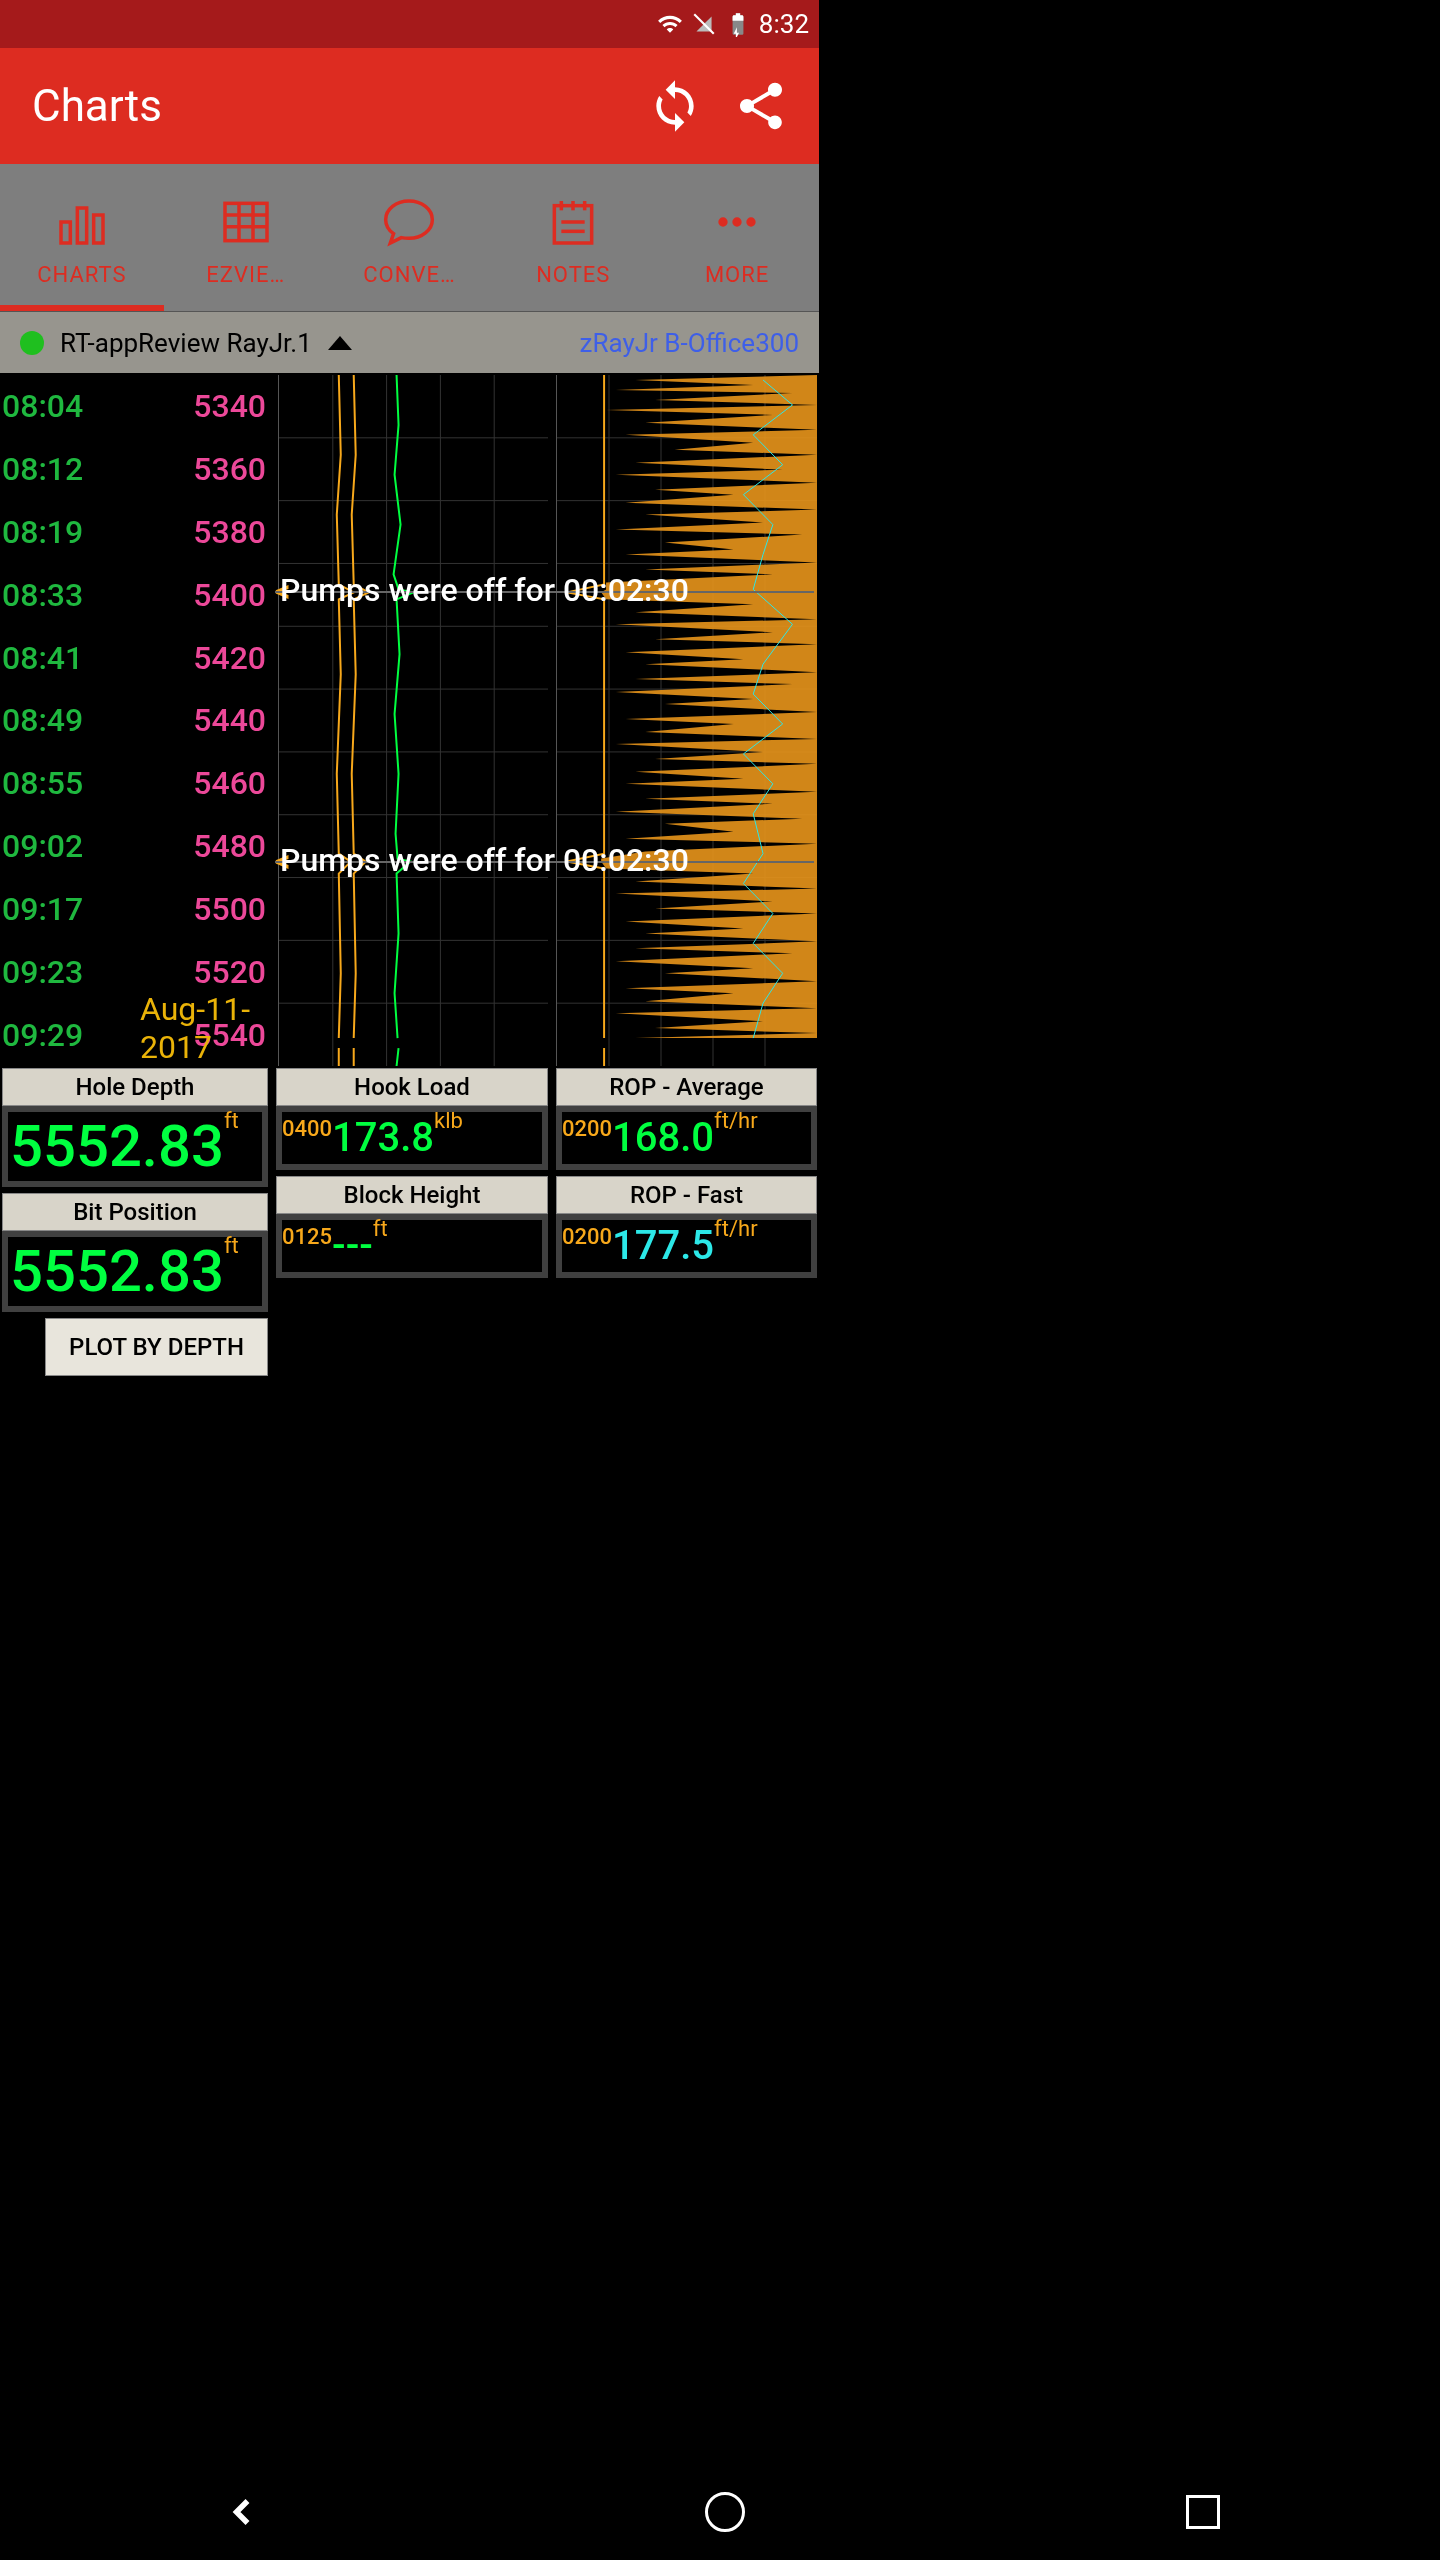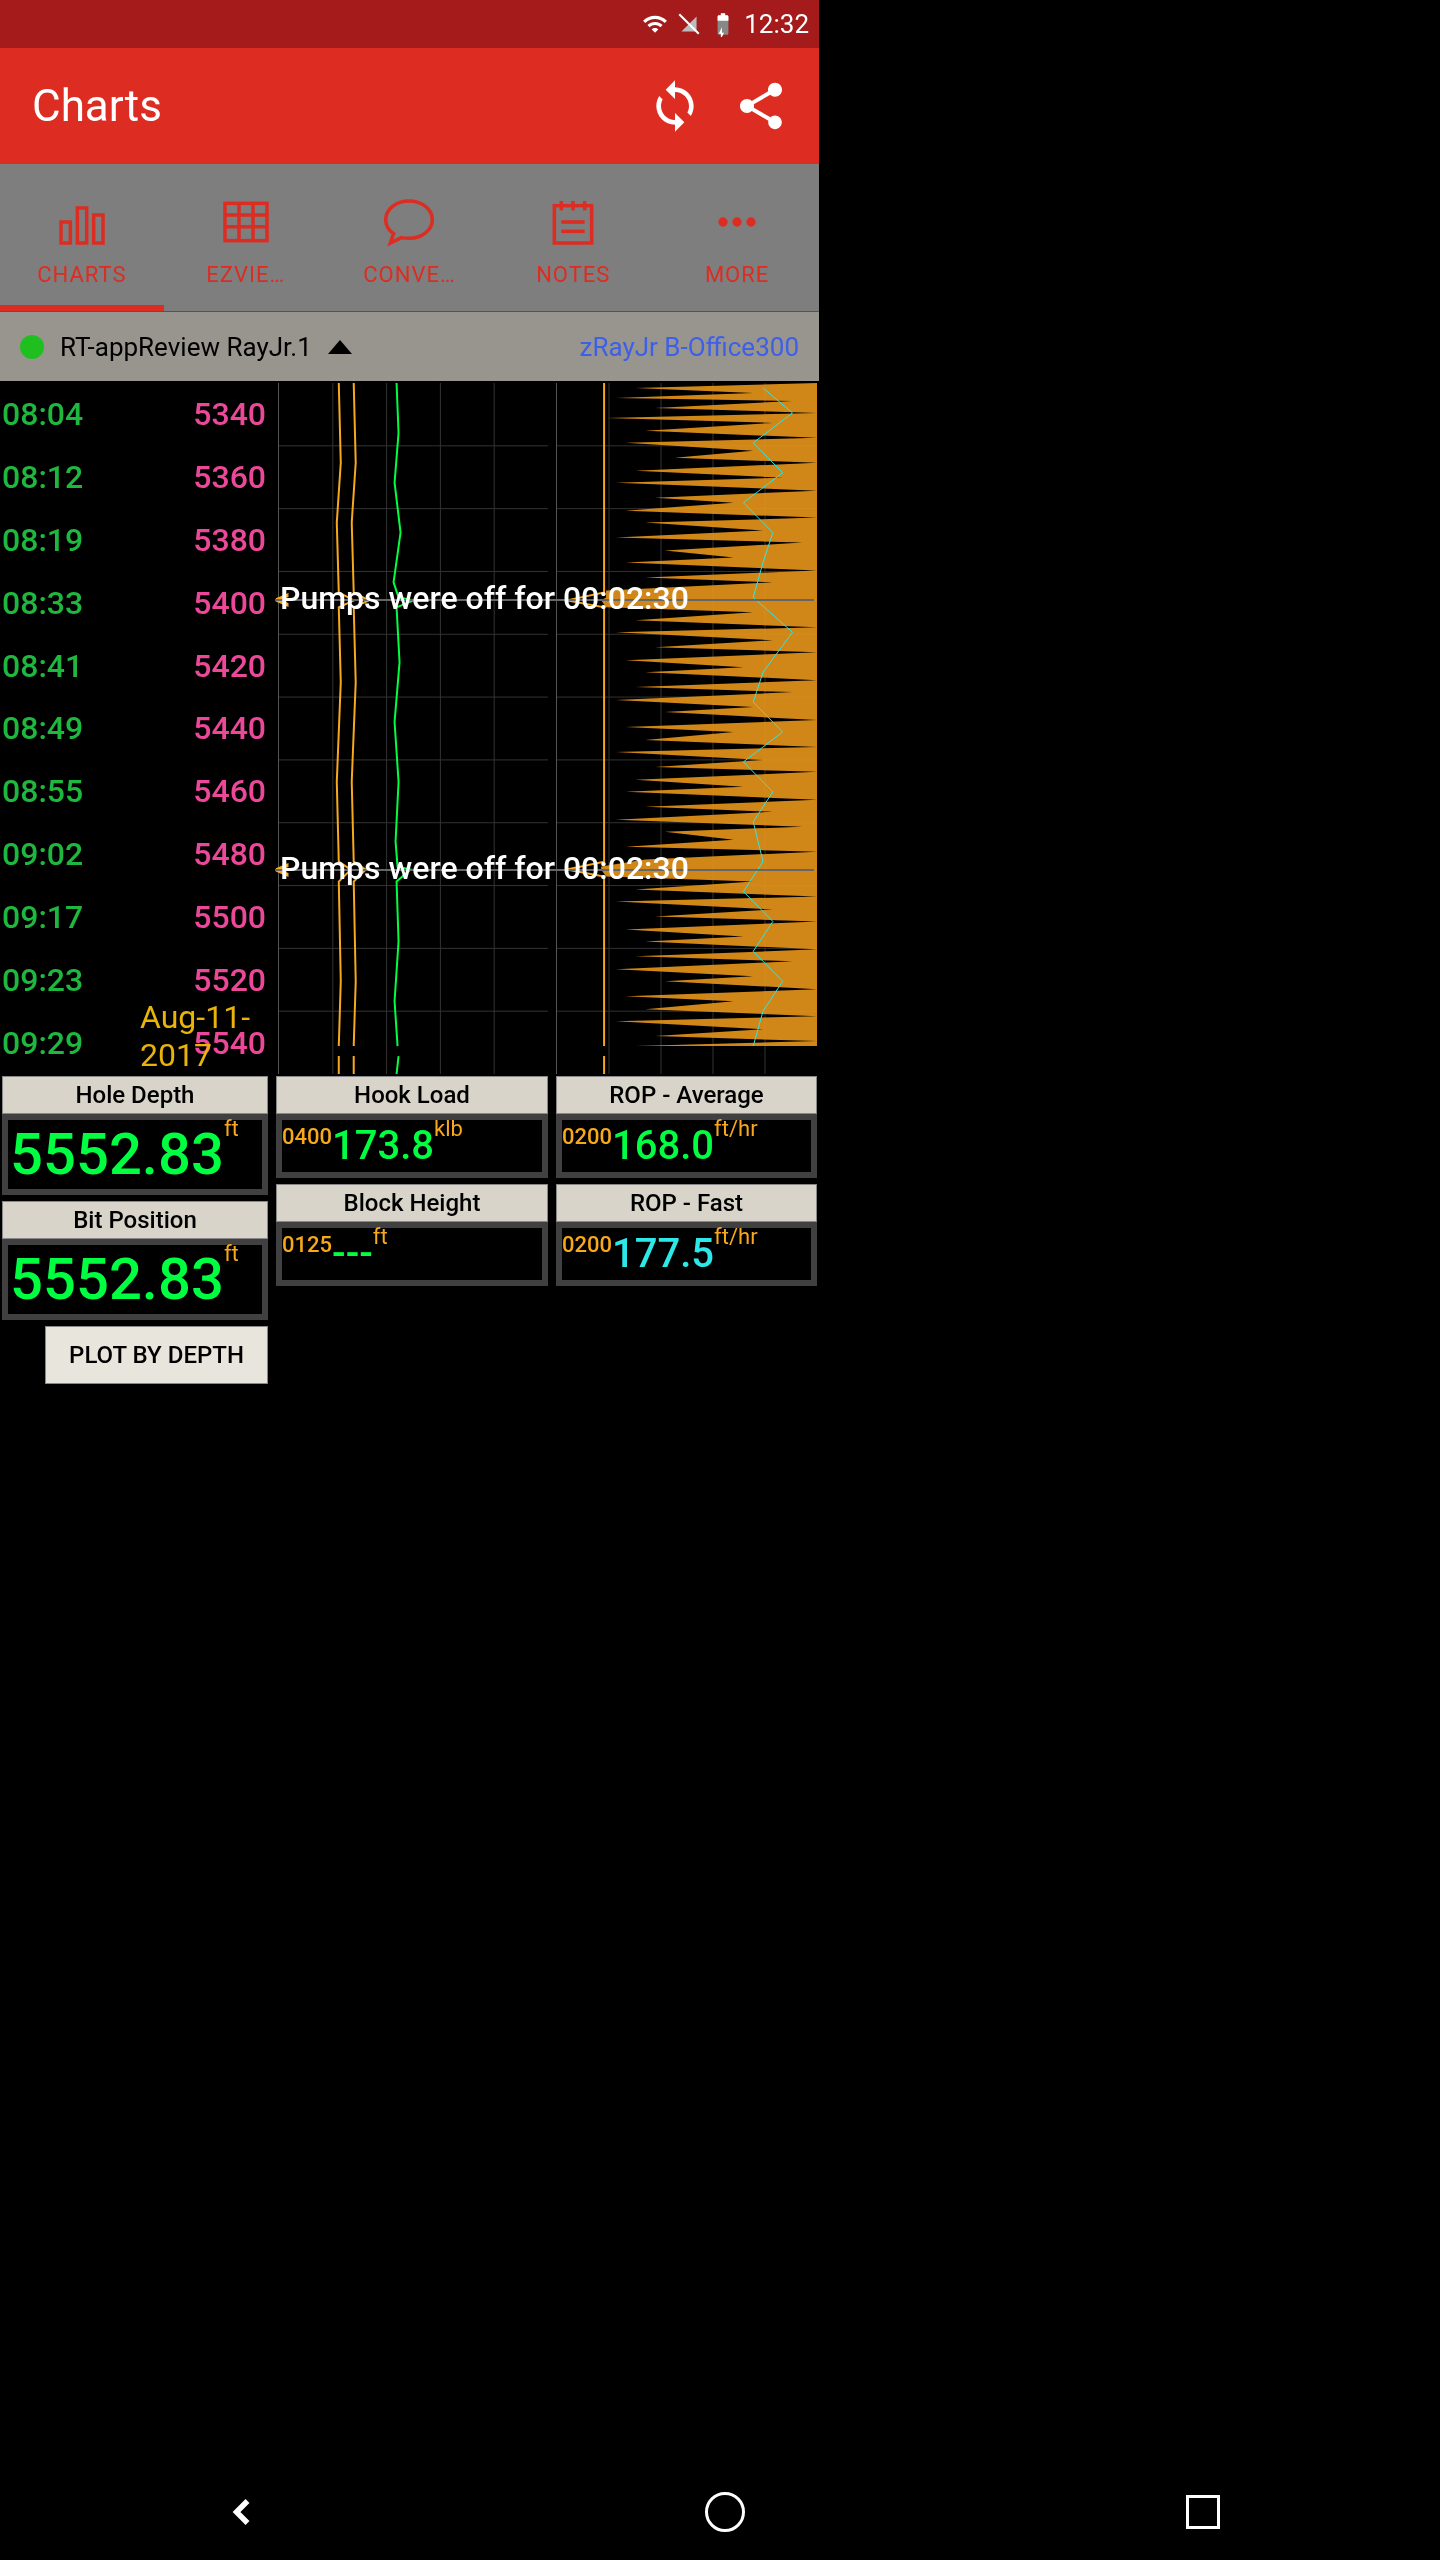--- a/index.html
+++ b/index.html
@@ -56,21 +56,21 @@
   .tab.active::after {
     content: '';
     position: absolute;
     bottom: 0; left: 0; right: 0;
     height: 6px;
     background: #DD2C21;
   }
   .tab-label { max-width: 120px; overflow: hidden; white-space: nowrap; text-overflow: ellipsis; }
 
   .info-bar {
-    height: 70px;
+    height: 62px;
     background: #97958E;
     display: flex;
     align-items: center;
     padding: 0 20px;
     font-size: 26px;
     gap: 16px;
     border-top: 1px solid #555;
   }
   .status-dot { width: 24px; height: 24px; border-radius: 50%; background: #1FBF1F; }
   .well-name { color: #000; }
@@ -225,21 +225,21 @@
     </svg>
   <svg class="sim-icon" viewBox="0 0 24 24">
       <path d="M19 5v14H5l14-14z" fill="#bbb"></path>
       <line x1="3" y1="3" x2="21" y2="21" stroke="#fff" stroke-width="2"></line>
     </svg>
   <svg class="battery-icon" viewBox="0 0 24 24">
       <path d="M15.67 4H14V2h-4v2H8.33C7.6 4 7 4.6 7 5.33v15.33C7 21.4 7.6 22 8.33 22h7.33c.74 0 1.34-.6 1.34-1.33V5.33C17 4.6 16.4 4 15.67 4z" fill="#888"></path>
       <path d="M15.67 4H14V2h-4v2H8.33C7.6 4 7 4.6 7 5.33V9h10V5.33C17 4.6 16.4 4 15.67 4z" fill="#fff"></path>
       <path d="M11 20v-5l-3 6h2v5l3-6h-2z" fill="#fff"></path>
     </svg>
-  <span>12:32</span>
+  <span>8:32</span>
 </div>
 
 <div class="app-bar">
   <div class="title">Charts</div>
   <svg class="icon" viewBox="0 0 24 24">
       <path d="M12 4V1L8 5l4 4V6c3.31 0 6 2.69 6 6 0 1.01-.25 1.97-.7 2.8l1.46 1.46C19.54 15.03 20 13.57 20 12c0-4.42-3.58-8-8-8zm0 14c-3.31 0-6-2.69-6-6 0-1.01.25-1.97.7-2.8L5.24 7.74C4.46 8.97 4 10.43 4 12c0 4.42 3.58 8 8 8v3l4-4-4-4v3z" fill="#fff"></path>
     </svg>
   <svg class="icon" viewBox="0 0 24 24">
       <path d="M18 16.08c-.76 0-1.44.3-1.96.77L8.91 12.7c.05-.23.09-.46.09-.7s-.04-.47-.09-.7l7.05-4.11c.54.5 1.25.81 2.04.81 1.66 0 3-1.34 3-3s-1.34-3-3-3-3 1.34-3 3c0 .24.04.47.09.7L8.04 9.81C7.5 9.31 6.79 9 6 9c-1.66 0-3 1.34-3 3s1.34 3 3 3c.79 0 1.5-.31 2.04-.81l7.12 4.16c-.05.21-.08.43-.08.65 0 1.61 1.31 2.92 2.92 2.92 1.61 0 2.92-1.31 2.92-2.92s-1.31-2.92-2.92-2.92z" fill="#fff"></path>
     </svg>

